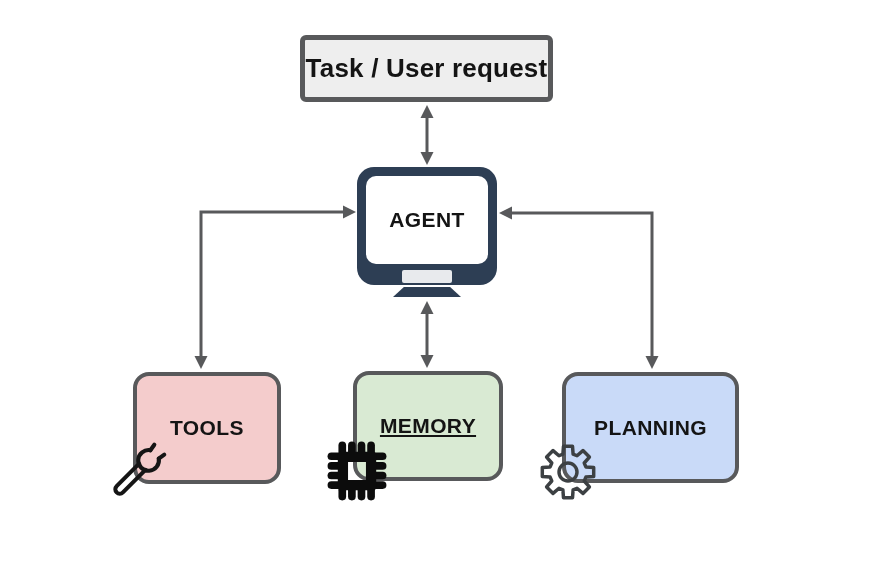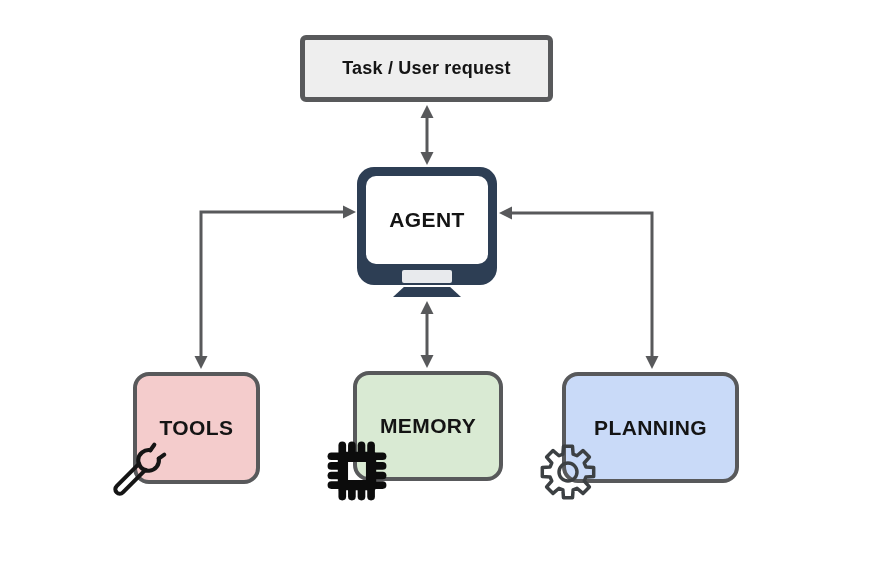--- a/index.html
+++ b/index.html
@@ -8,21 +8,21 @@
     font-family:"Liberation Sans", sans-serif; overflow:hidden;
   }
   .arrow-layer { position:absolute; left:0; top:0; }
 
   
   .task-box {
     position:absolute; left:300px; top:35px; width:253px; height:67px;
     box-sizing:border-box; background:#eeeeee; border:5px solid #58595b;
     border-radius:6px; display:flex; align-items:center; justify-content:center;
   }
-  .task-label { font-weight:bold; font-size:18px; color:#141414; letter-spacing:0.2px; }
+  .task-label { font-weight:bold; font-size:26px; color:#141414; letter-spacing:0.2px; }
 
   
   .agent { position:absolute; left:357px; top:167px; width:156px; height:130px; }
   .monitor-body { position:absolute; left:0; top:0; width:140px; height:118px; background:#2d3e54; border-radius:17px; }
   .monitor-screen {
     position:absolute; left:9px; top:9px; width:122px; height:88px; background:#ffffff;
     border-radius:10px; display:flex; align-items:center; justify-content:center;
   }
   .agent-label { font-weight:bold; font-size:21px; color:#141414; letter-spacing:0.4px; }
   .monitor-bar { position:absolute; left:45px; top:103px; width:50px; height:13px; background:#e8eaed; border-radius:2px; }
@@ -30,22 +30,22 @@
     position:absolute; left:36px; top:120px; width:68px; height:10px; background:#2d3e54;
     clip-path:polygon(16% 0, 84% 0, 100% 100%, 0 100%);
   }
 
   
   .node {
     position:absolute; box-sizing:border-box; border:4px solid #58595b; border-radius:16px;
     display:flex; align-items:center; justify-content:center;
     font-weight:bold; font-size:21px; color:#141414; letter-spacing:0.4px;
   }
-  .node-tools    { left:133px; top:372px; width:127px; height:112px; background:#f4cccc; }
-  .node-memory   { left:353px; top:371px; width:150px; height:110px; background:#d9ead3; }
+  .node-tools    { left:133px; top:372px; width:148px; height:112px; background:#f4cccc; }
+  .node-memory   { left:353px; top:371px; width:150px; height:110px; background:#d9ead3;text-decoration:underline; }
   .node-planning { left:562px; top:372px; width:177px; height:111px; background:#c9daf8;text-align:center; }
 
   .icon-svg { position:absolute; overflow:visible; }
   .wrench-svg { left:99px;  top:436px; width:74px; height:74px; }
   .chip-svg   { left:325px; top:439px; width:64px; height:64px; }
   .gear-svg   { left:539px; top:443px; width:58px; height:58px; }
 </style>
 </head>
 <body>
 

